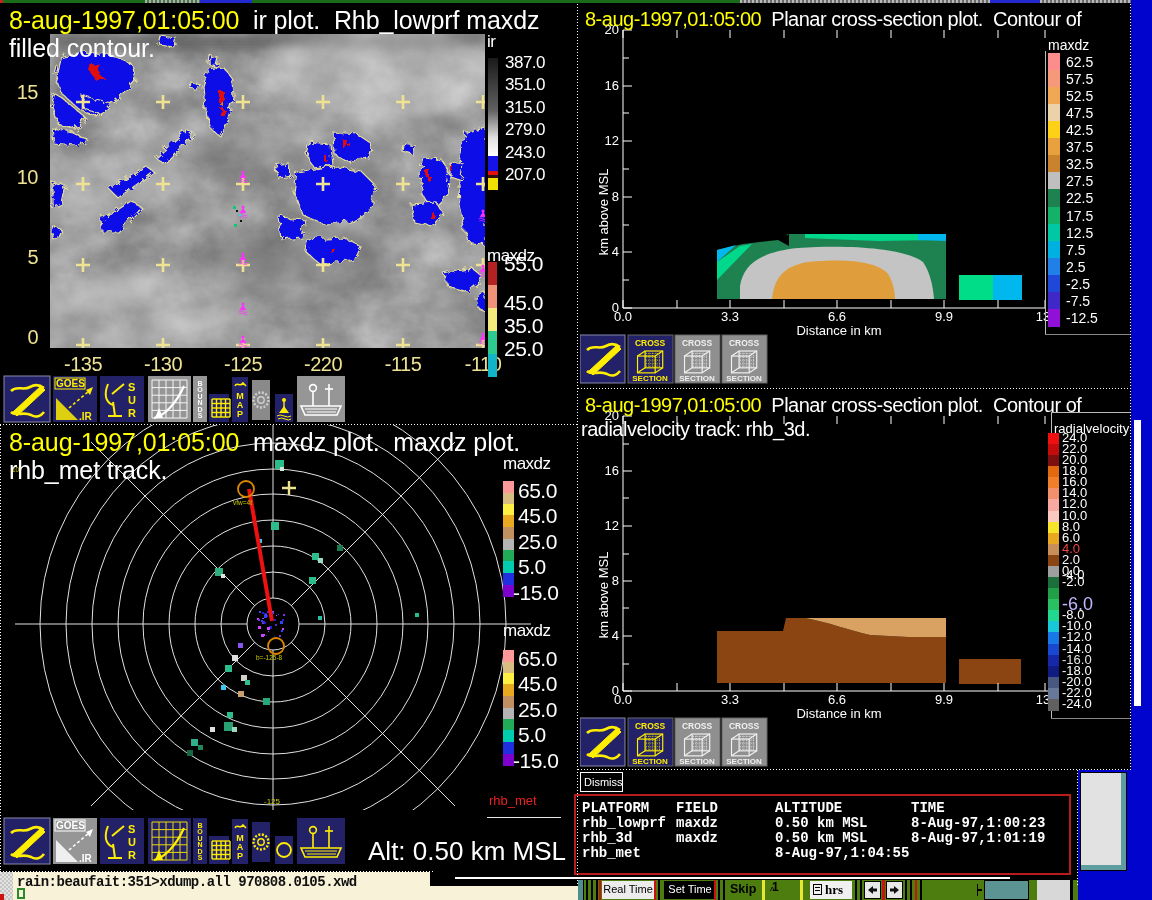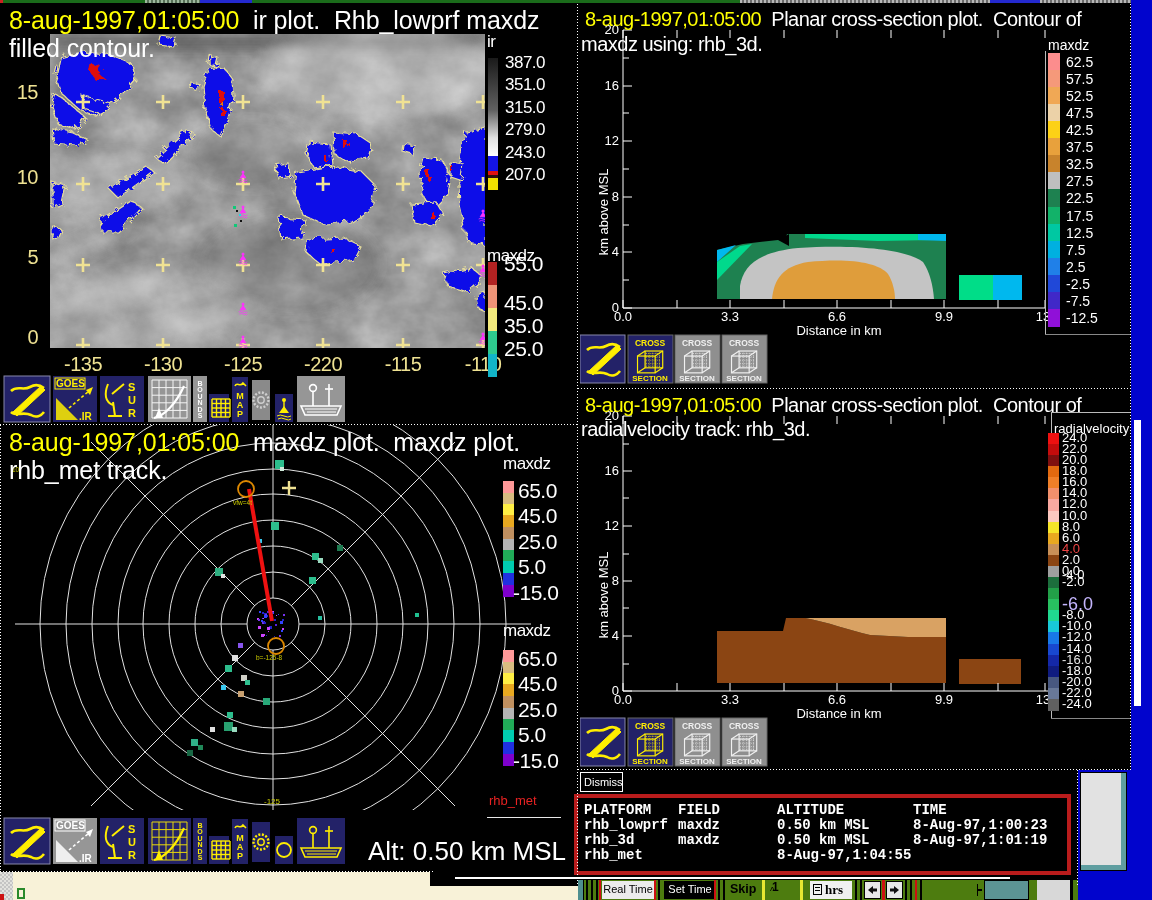--- a/index.html
+++ b/index.html
@@ -571,20 +571,21 @@
               <line x1="8" y1="33" x2="40" y2="33"></line>
               <line x1="10" y1="36" x2="39" y2="36"></line>
             </g>
           </g>
 </svg></div>
   </div>
 
   <div class="abs" style="left:0;top:872px;width:578px;height:28px;background:#f8f2d8">
     <div class="abs" style="left:0;top:0;width:13px;height:28px;background:repeating-conic-gradient(#c4c4c4 0 25%,#e2e2de 0 50%) 0 0/4px 4px"></div>
     <div class="abs" style="left:0;top:22px;width:4px;height:6px;background:#cc1111"></div>
+    <div class="abs mono" style="left:17px;top:2px;font-size:14px;font-weight:bold;letter-spacing:-0.5px;color:#101010">rain:beaufait:351&gt;xdump.all 970808.0105.xwd</div>
     <div class="abs" style="left:17px;top:16px;width:8px;height:11px;border:2px solid #2a8a2a"></div>
   </div>
   <div class="abs" style="left:430px;top:872px;width:148px;height:14px;background:#000"></div>
 
   <div id="tr" class="abs" style="left:578px;top:4px;width:553px;height:384px;background:#000">
     <div class="abs" style="left:0;top:0;width:553px;height:384px" id="trplot"><svg width="553" height="384">
 <path d="M139,295 L139,246 L165,240 L200,236 L207,236 L209,230 L368,230 L368,295 Z" fill="#1e8150"></path>
 <path d="M139,246 L158,241 L139,258 Z" fill="#00b8ee"></path>
 <path d="M139,258 L162,242 L174,240 L139,276 Z" fill="#00d98c"></path>
 <path d="M227,230 L357,230 L357,236 L300,237 L227,234 Z" fill="#00d98c"></path>
@@ -635,21 +636,20 @@
           <text x="41" y="30" text-anchor="end" font-size="13" fill="#fff">20</text>
           <text x="45" y="317" text-anchor="middle" font-size="13" fill="#fff">0.0</text>
           <text x="152" y="317" text-anchor="middle" font-size="13" fill="#fff">3.3</text>
           <text x="259" y="317" text-anchor="middle" font-size="13" fill="#fff">6.6</text>
           <text x="366" y="317" text-anchor="middle" font-size="13" fill="#fff">9.9</text>
           <text x="465" y="317" text-anchor="middle" font-size="13" fill="#fff">13</text>
 <text x="261" y="331" text-anchor="middle" font-size="13" fill="#fff">Distance in km</text>
 <text x="30" y="208" font-size="13" fill="#fff" transform="rotate(-90 30 208)" text-anchor="middle">km above MSL</text>
         </svg></div>
     <div class="abs t1r" style="left:7px;top:4px"><span class="yel">8-aug-1997,01:05:00</span><span class="wht">  Planar cross-section plot.  Contour of</span></div>
-    <div class="abs t1r wht" style="left:3px;top:29px">maxdz using: rhb_3d.</div>
     <div class="abs" style="left:467px;top:47px;width:1px;height:283px;background:#bbb"></div>
     <div class="abs" style="left:467px;top:330px;width:86px;height:1px;background:#888"></div>
     <div class="abs wht" style="left:470px;top:33px;font-size:14px">maxdz</div>
     <div class="abs" style="left:470px;top:49px;width:12px;height:18px;background:#fc8d8d"></div>
       <div class="abs" style="left:488px;top:50px;font-size:14px;color:#fff">62.5</div>
       <div class="abs" style="left:470px;top:66px;width:12px;height:18px;background:#f5997a"></div>
       <div class="abs" style="left:488px;top:67px;font-size:14px;color:#fff">57.5</div>
       <div class="abs" style="left:470px;top:83px;width:12px;height:18px;background:#f0a855"></div>
       <div class="abs" style="left:488px;top:84px;font-size:14px;color:#fff">52.5</div>
       <div class="abs" style="left:470px;top:100px;width:12px;height:18px;background:#ecd2a8"></div>
@@ -978,21 +978,21 @@
   <div class="abs" style="left:1080px;top:772px;width:47px;height:99px;background:#000">
     <div class="abs" style="left:1px;top:1px;width:40px;height:92px;background:#e2e2e2"></div>
     <div class="abs" style="left:41px;top:1px;width:5px;height:97px;background:#5f9ea0"></div>
     <div class="abs" style="left:1px;top:93px;width:40px;height:5px;background:#5f9ea0"></div>
   </div>
 
   <div class="abs" style="left:580px;top:772px;width:43px;height:20px;background:#000;border:1px solid #fff">
     <div style="color:#fff;font-size:11px;padding:3px 0 0 3px">Dismiss</div>
   </div>
 
-  <div class="abs mono" style="left:574px;top:794px;width:497px;height:81px;background:#000;border:4px solid #b91c1c;font-weight:bold;font-size:14px;color:#fff">
+  <div class="abs mono" style="left:574px;top:794px;width:497px;height:81px;background:#000;border:2px solid #b91c1c;font-weight:bold;font-size:14px;color:#fff">
     <div class="abs" style="left:6px;top:4px;white-space:pre">PLATFORM</div>
       <div class="abs" style="left:100px;top:4px">FIELD</div>
       <div class="abs" style="left:199px;top:4px">ALTITUDE</div>
       <div class="abs" style="left:335px;top:4px">TIME</div>
     <div class="abs" style="left:6px;top:19px">rhb_lowprf</div>
       <div class="abs" style="left:100px;top:19px">maxdz</div>
       <div class="abs" style="left:199px;top:19px">0.50 km MSL</div>
       <div class="abs" style="left:335px;top:19px">8-Aug-97,1:00:23</div>
     <div class="abs" style="left:6px;top:34px">rhb_3d</div>
       <div class="abs" style="left:100px;top:34px">maxdz</div>

